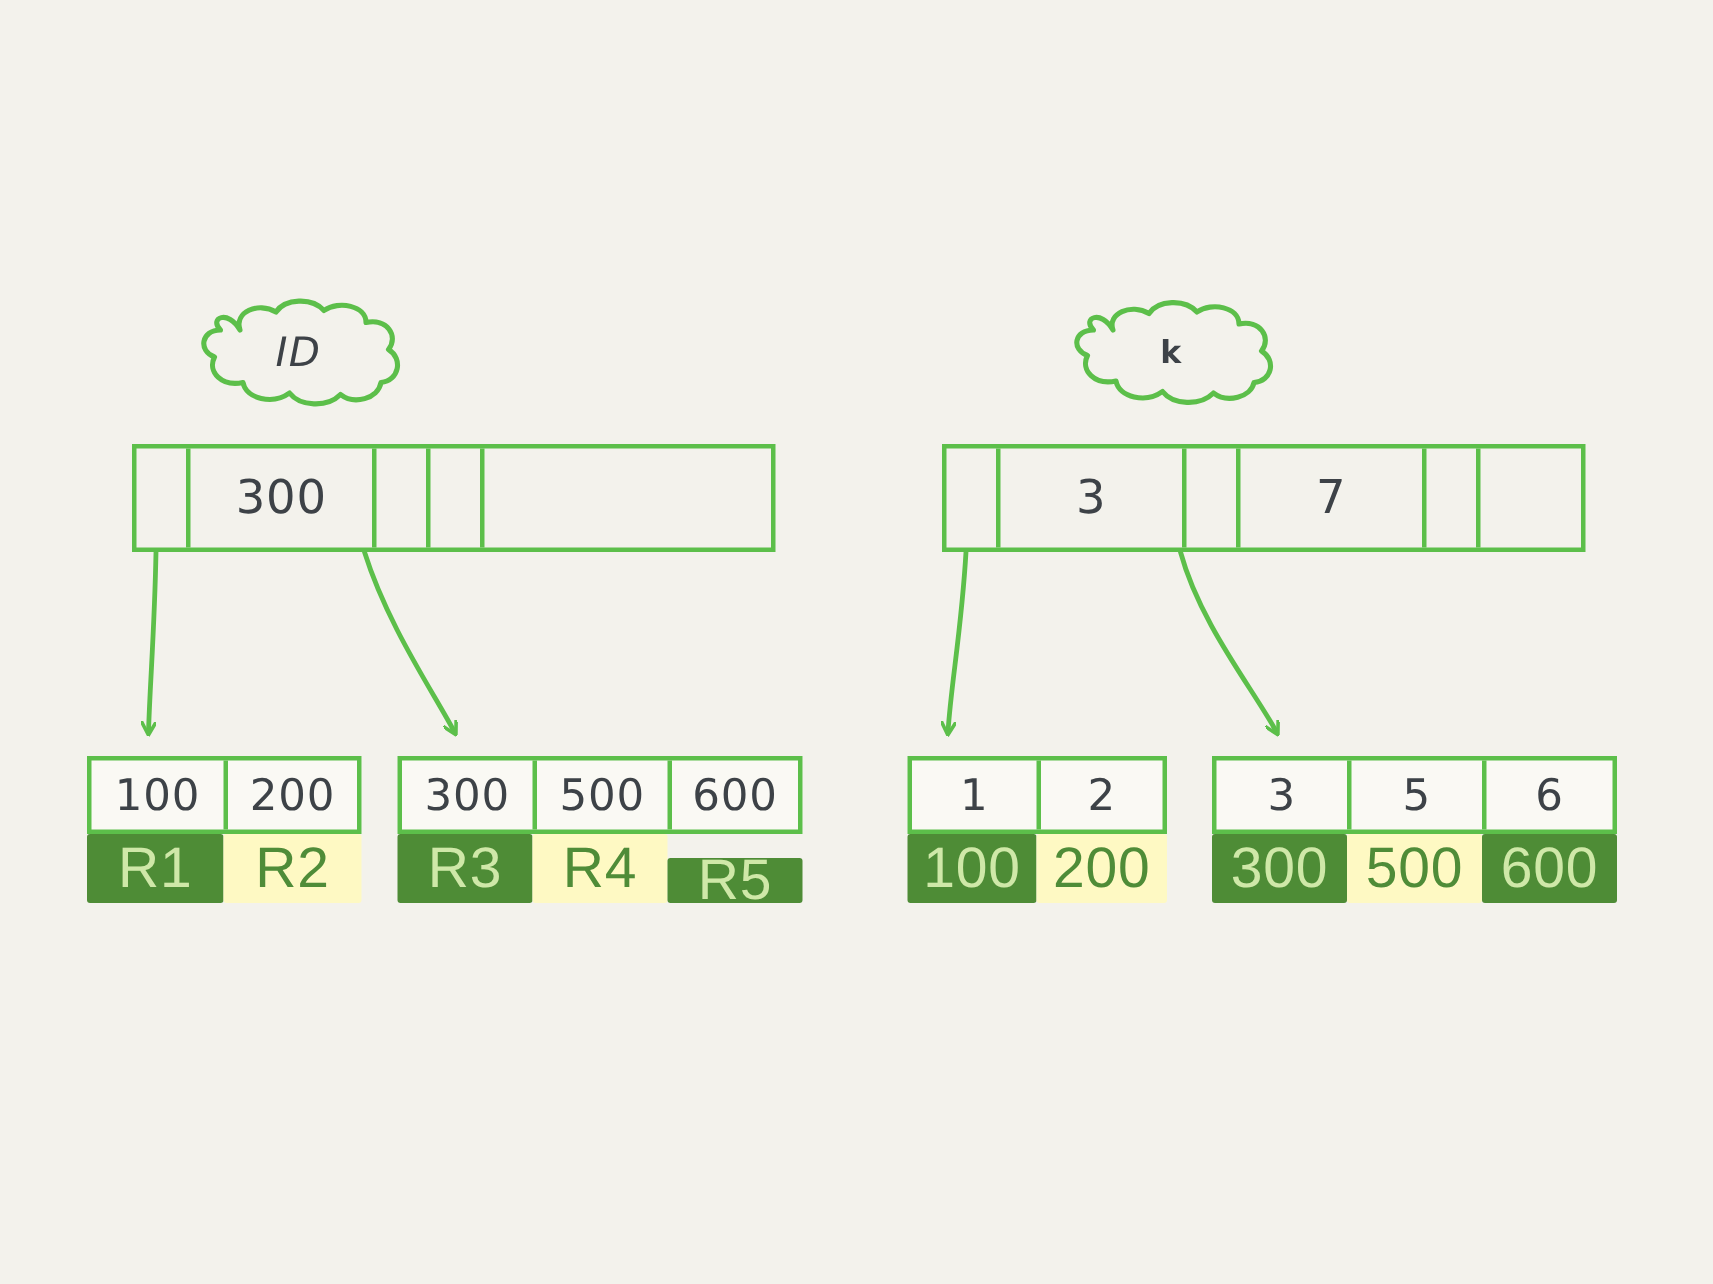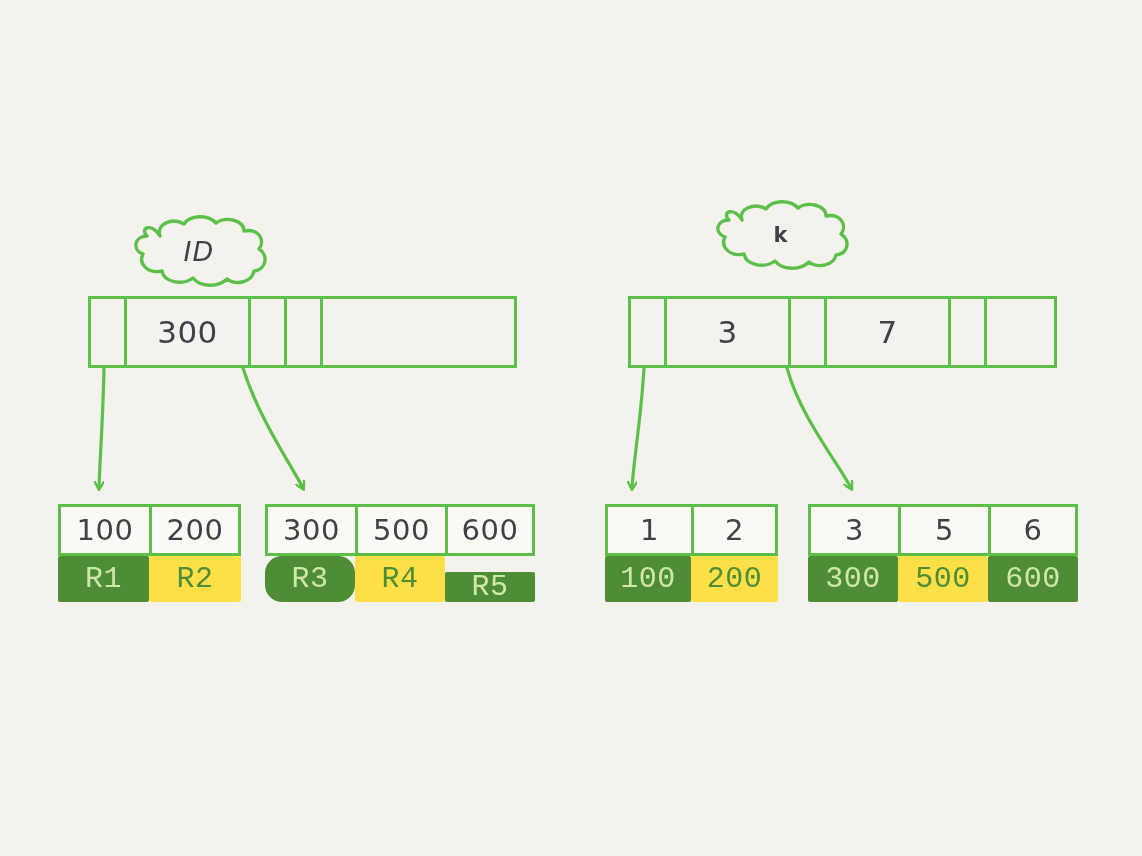--- a/index.html
+++ b/index.html
@@ -92,27 +92,27 @@
   .leaf-key.last { border-right: none; }
 
   .leaf-recs {
     display: flex;
     height: 46px;
   }
   .leaf-rec {
     display: flex;
     align-items: center;
     justify-content: center;
-    font-size: 30px;
-    font-family: Liberation Mono, monospace;
+    font-size: 38px;
+    font-family: Liberation Sans, sans-serif;
     letter-spacing: 0.5px;
     border-radius: 2px;
   }
   .leaf-rec.dark  { background: #4e8c36; color: #cfe8a8; }
-  .leaf-rec.light { background: #fde047; color: #4f8c38; }
+  .leaf-rec.light { background: #fef9c3; color: #4f8c38; }
 
   
   #arrows {
     position: absolute;
     top: 0;
     left: 0;
     width: 1142px;
     height: 856px;
     pointer-events: none;
   }
@@ -131,21 +131,21 @@
 
     <path d="M104,368 C103,420 100,455 99,488" fill="none" stroke="#5cbf4a" stroke-width="3.2" stroke-linecap="round" marker-end="url(#ah)"></path>
 
     <path d="M243,368 C258,416 288,460 303,488" fill="none" stroke="#5cbf4a" stroke-width="3.2" stroke-linecap="round" marker-end="url(#ah)"></path>
 
     <path d="M644,368 C641,420 634,456 632,488" fill="none" stroke="#5cbf4a" stroke-width="3.2" stroke-linecap="round" marker-end="url(#ah)"></path>
 
     <path d="M787,368 C800,416 836,460 851,488" fill="none" stroke="#5cbf4a" stroke-width="3.2" stroke-linecap="round" marker-end="url(#ah)"></path>
   </svg>
 
-  <div class="cloud cloud-id" style="left:126px; top:212px; width:146px; height:78px;">
+  <div class="cloud cloud-id" style="left:126px; top:196px; width:146px; height:78px;">
     <svg width="146" height="78" viewBox="0 0 146 78">
       <path d="M34,24 C30,12 46,5 58,12 C64,3 82,2 90,11
                C100,4 118,8 118,19 C132,16 140,28 133,37
                C143,43 140,58 128,59 C126,70 110,74 101,67
                C92,76 74,75 67,66 C56,74 38,70 36,59
                C22,62 12,52 17,42 C6,38 8,24 21,24
                C13,16 26,10 34,24 Z" fill="#f3f2ec" stroke="#5cbf4a" stroke-width="3.4" stroke-linejoin="round" stroke-linecap="round"></path>
     </svg>
     <span class="cloud-text">ID</span>
   </div>
@@ -169,21 +169,21 @@
     </div>
   </div>
 
   <div class="leaf" style="left:265px; top:504px; width:270px;">
     <div class="leaf-keys">
       <div class="leaf-key" style="flex:0 0 90px;">300</div>
       <div class="leaf-key" style="flex:0 0 90px;">500</div>
       <div class="leaf-key last" style="flex:1 1 auto;">600</div>
     </div>
     <div class="leaf-recs">
-      <div class="leaf-rec dark" style="flex:0 0 90px;border-radius:17px;">R3</div>
+      <div class="leaf-rec dark" style="flex:0 0 90px;">R3</div>
       <div class="leaf-rec light" style="flex:0 0 90px;">R4</div>
       <div class="leaf-rec dark" style="flex:1 1 auto;margin-top:16px;">R5</div>
     </div>
   </div>
 
   <div class="cloud cloud-k" style="left:708px; top:198px; width:146px; height:74px;">
     <svg width="146" height="74" viewBox="0 0 146 74">
       <path d="M34,22 C30,11 46,4 58,11 C64,2 82,1 90,10
                C100,3 118,7 118,18 C132,15 140,27 133,36
                C143,42 140,56 128,57 C126,67 110,71 101,64

